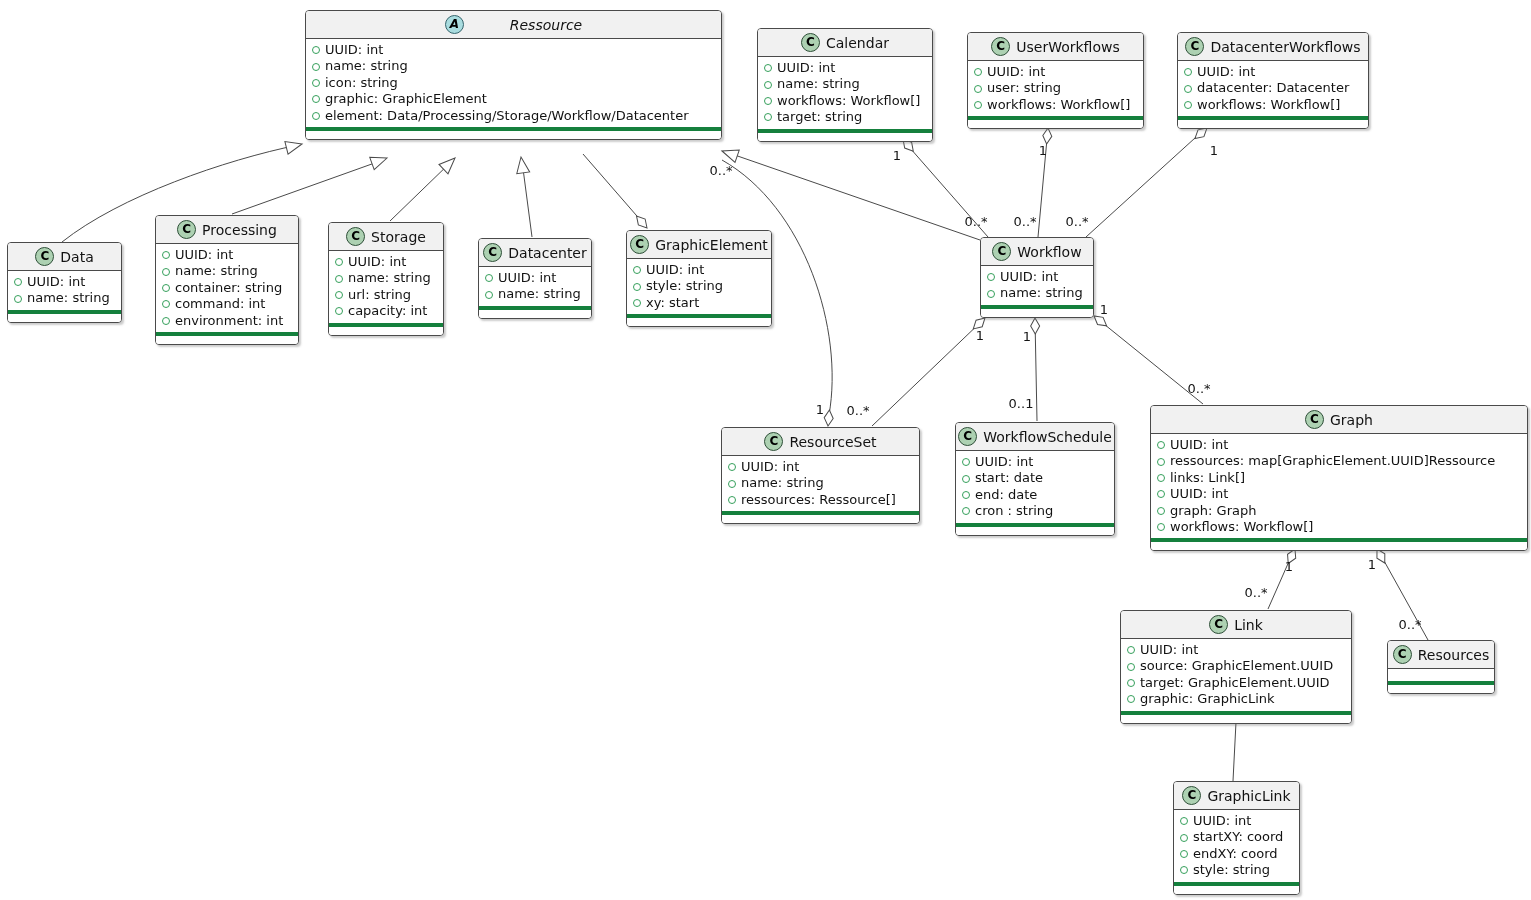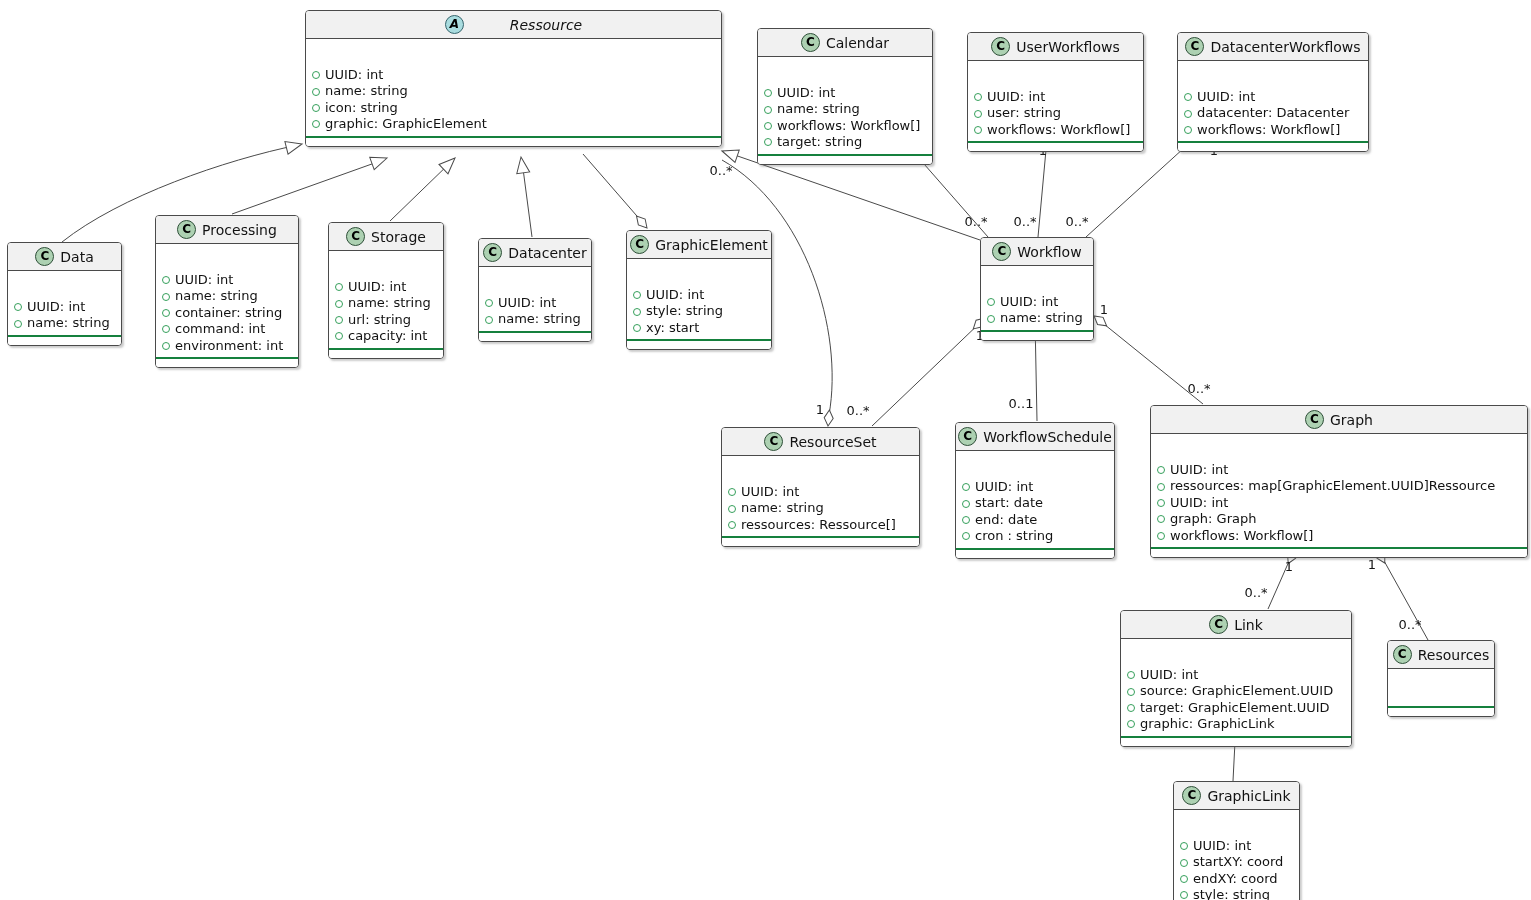--- a/index.html
+++ b/index.html
@@ -12,21 +12,21 @@
   .uml-class{position:absolute;background:#ffffff;border:1px solid #4a4a4a;border-radius:4px;
              box-shadow:2px 2px 2px rgba(110,110,110,.35);font-size:13px;color:#121212;}
   .uml-header{background:#f1f1f1;border-bottom:1px solid #4a4a4a;border-radius:3px 3px 0 0;
               display:flex;align-items:center;justify-content:center;gap:6px;
               padding:4px 6px;font-size:14px;white-space:nowrap;}
   .spot{width:17px;height:17px;border-radius:50%;background:#ADD1B2;border:1px solid #2e4f38;
         display:flex;align-items:center;justify-content:center;
         font-weight:bold;font-size:12px;line-height:17px;flex:0 0 auto;color:#000;}
   .uml-class.abstract .spot{background:#A9DCDF;border-color:#35656d;font-style:italic;}
   .uml-class.abstract .cname{font-style:italic;margin-left:40px;}
-  .uml-attrs{padding:3px 6px;border-bottom:2px solid #15803d;min-height:6px;margin-top:25px;}
+  .uml-attrs{padding:3px 6px;border-bottom:4px solid #15803d;min-height:6px;}
   .attr-row{display:flex;align-items:center;gap:5px;line-height:16.4px;white-space:nowrap;}
   .ring{width:6px;height:6px;border:1.4px solid #36a05c;border-radius:50%;
         background:#fff;flex:0 0 auto;}
   .uml-methods{height:8px;background:#ffffff;border-radius:0 0 3px 3px;}
   .edge-label{position:absolute;transform:translate(-50%,-50%);font-size:13px;
               color:#141414;white-space:nowrap;}
 </style>
 </head>
 <body>
 
@@ -97,20 +97,24 @@
           <span>name: string</span>
         </div>
         <div class="attr-row">
           <span class="ring"></span>
           <span>icon: string</span>
         </div>
         <div class="attr-row">
           <span class="ring"></span>
           <span>graphic: GraphicElement</span>
         </div>
+        <div class="attr-row">
+          <span class="ring"></span>
+          <span>element: Data/Processing/Storage/Workflow/Datacenter</span>
+        </div>
       </div>
       <div class="uml-methods"></div>
     </div>
     <div class="uml-class" style="left: 7px; top: 242px; width: 113px;">
       <div class="uml-header">
         <span class="spot">C</span>
         <span class="cname">Data</span>
       </div>
       <div class="uml-attrs">
         <div class="attr-row">
@@ -352,20 +356,24 @@
         <span class="cname">Graph</span>
       </div>
       <div class="uml-attrs">
         <div class="attr-row">
           <span class="ring"></span>
           <span>UUID: int</span>
         </div>
         <div class="attr-row">
           <span class="ring"></span>
           <span>ressources: map[GraphicElement.UUID]Ressource</span>
+        </div>
+        <div class="attr-row">
+          <span class="ring"></span>
+          <span>links: Link[]</span>
         </div>
         <div class="attr-row">
           <span class="ring"></span>
           <span>UUID: int</span>
         </div>
         <div class="attr-row">
           <span class="ring"></span>
           <span>graph: Graph</span>
         </div>
         <div class="attr-row">

